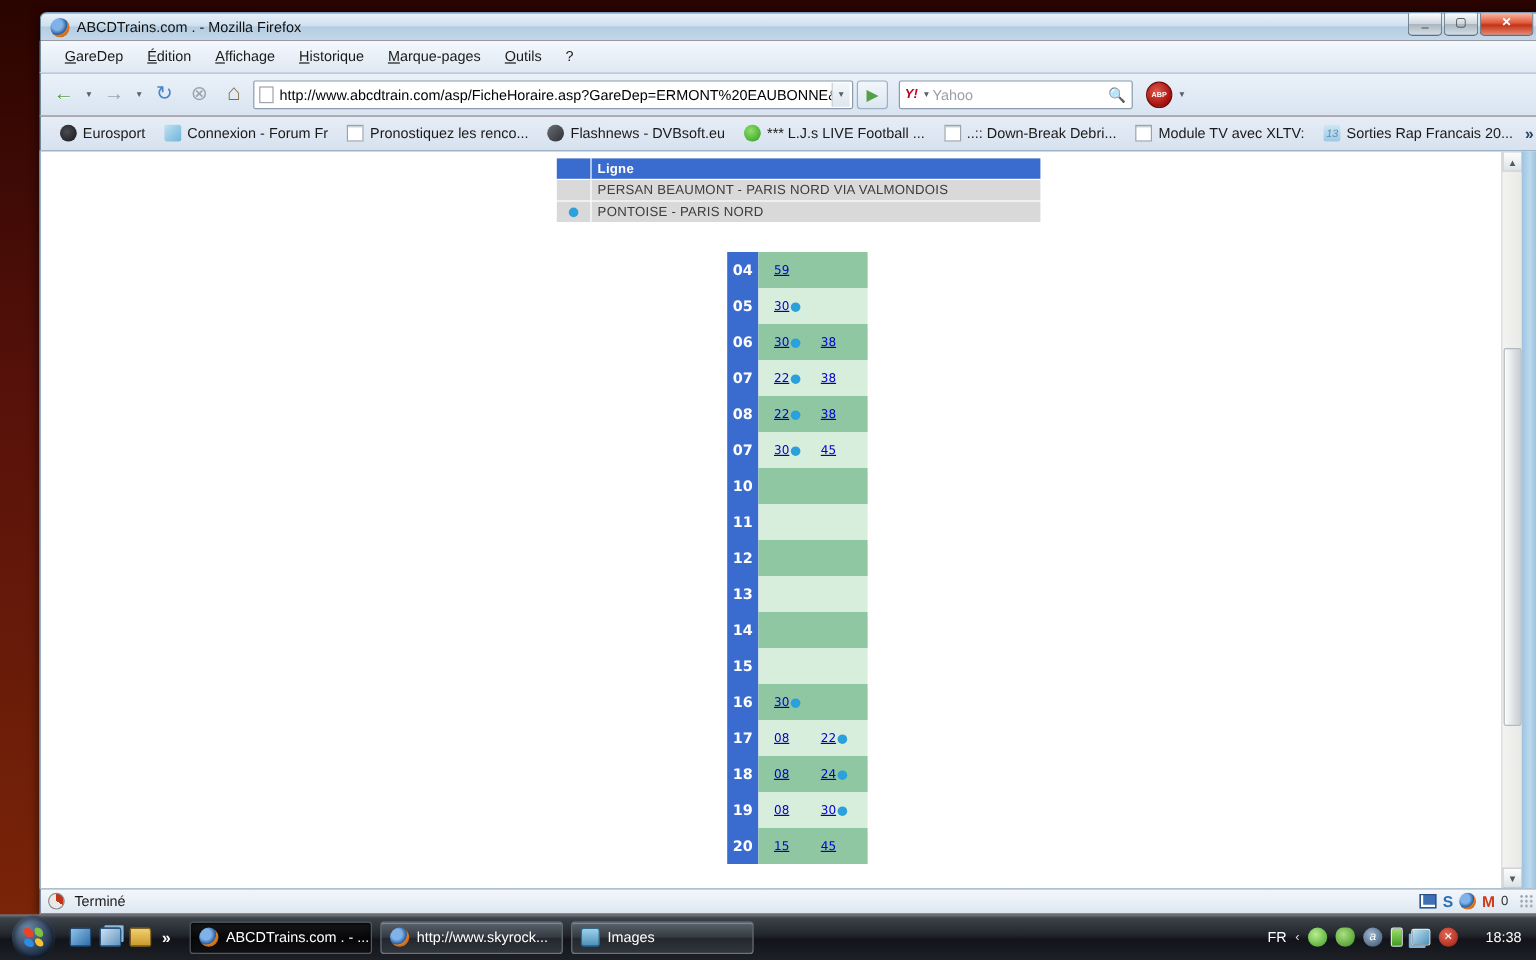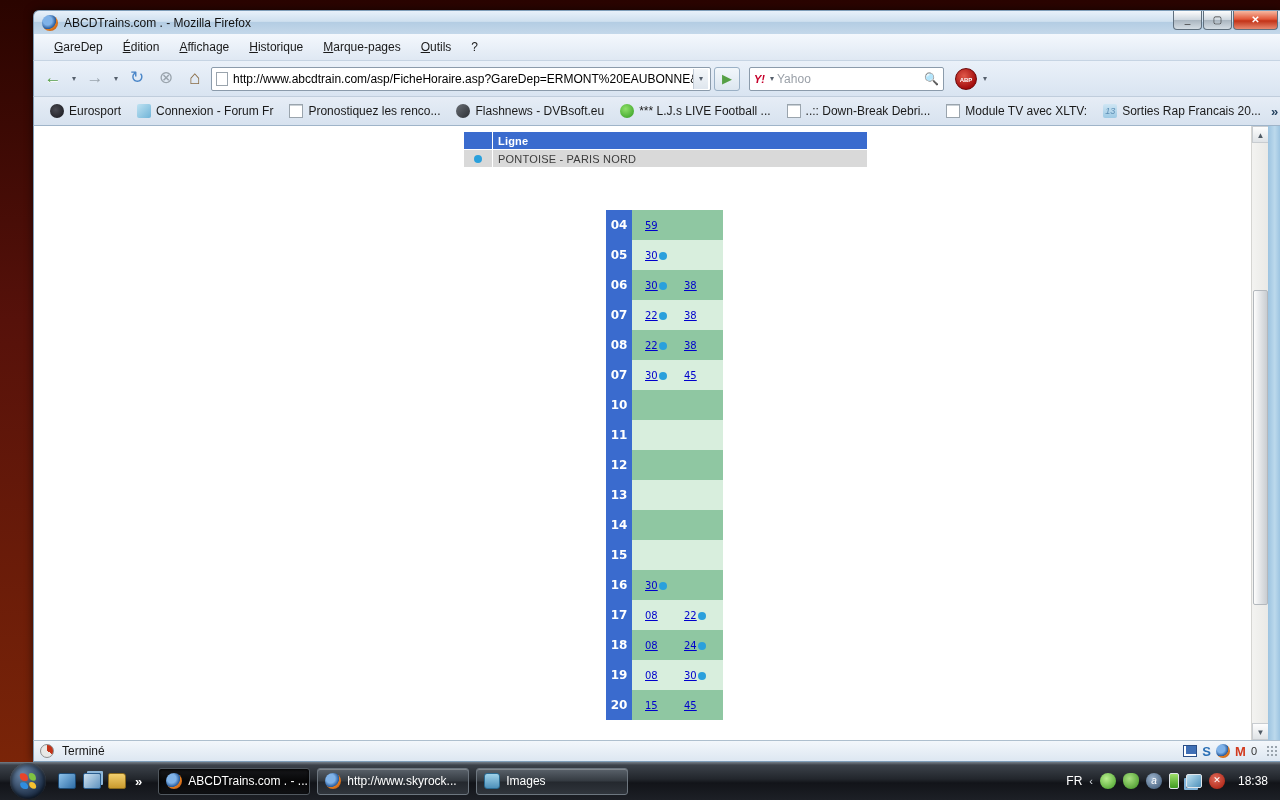--- a/index.html
+++ b/index.html
@@ -163,21 +163,21 @@
   .tr-green { background:radial-gradient(circle at 40% 35%,#b9ef8f,#3f9a22); }
   .tr-msn { background:radial-gradient(circle at 40% 35%,#a8e080,#3c8f20); border-radius:40% 40% 50% 50%; }
   .tr-avast { background:radial-gradient(circle at 40% 35%,#9fb6cf,#35506e); color:#fff; font-size:10px;
     text-align:center; line-height:16px; font-style:italic; }
   .tr-batt { width:10px; height:16px; border:1px solid #dfe5ea; border-radius:2px;
     background:linear-gradient(180deg,#9fe06a,#3f9a22); }
   .tr-net { width:16px; height:14px; background:linear-gradient(135deg,#bfe2f2,#4d90ba); border:1px solid #dfe5ea; border-radius:2px;
     box-shadow:-3px 3px 0 -1px #7fb2d8; }
   .tr-vol { width:16px; height:16px; border-radius:50%; background:radial-gradient(circle at 40% 35%,#e06a5a,#a41808);
     color:#fff; font-size:9px; text-align:center; line-height:15px; }
-  .tray .clock { font-size:12px; margin-left:6px; }
+  .tray .clock { font-size:12px; margin-left:16px; }
 </style>
 </head>
 <body>
 
 <div class="fx-window">
 
   <div class="titlebar">
     <span class="fx-ico"></span>
     <span class="title">ABCDTrains.com . - Mozilla Firefox</span>
     <span class="win-controls">
@@ -256,20 +256,24 @@
       </span>
       <span class="bm-overflow">»</span>
     </div>
 
   <div class="content">
     <div class="legend">
       <div class="lg-row lg-head">
         <span class="lg-key" style="background: rgb(58, 107, 206);"></span>
         <span class="lg-val" style="background: rgb(58, 107, 206);">Ligne</span>
       </div>
+    <div class="lg-row lg-data">
+          <span class="lg-key"></span>
+          <span class="lg-val">PERSAN BEAUMONT - PARIS NORD VIA VALMONDOIS</span>
+        </div>
         <div class="lg-row lg-data">
           <span class="lg-key">
             <span class="dot" style="background: rgb(42, 160, 220);"></span>
           </span>
           <span class="lg-val">PONTOISE - PARIS NORD</span>
         </div>
       </div>
     <div class="timetable">
         <div class="tt-row dark">
           <div class="tt-hour" style="background: rgb(58, 107, 206);">04</div>

